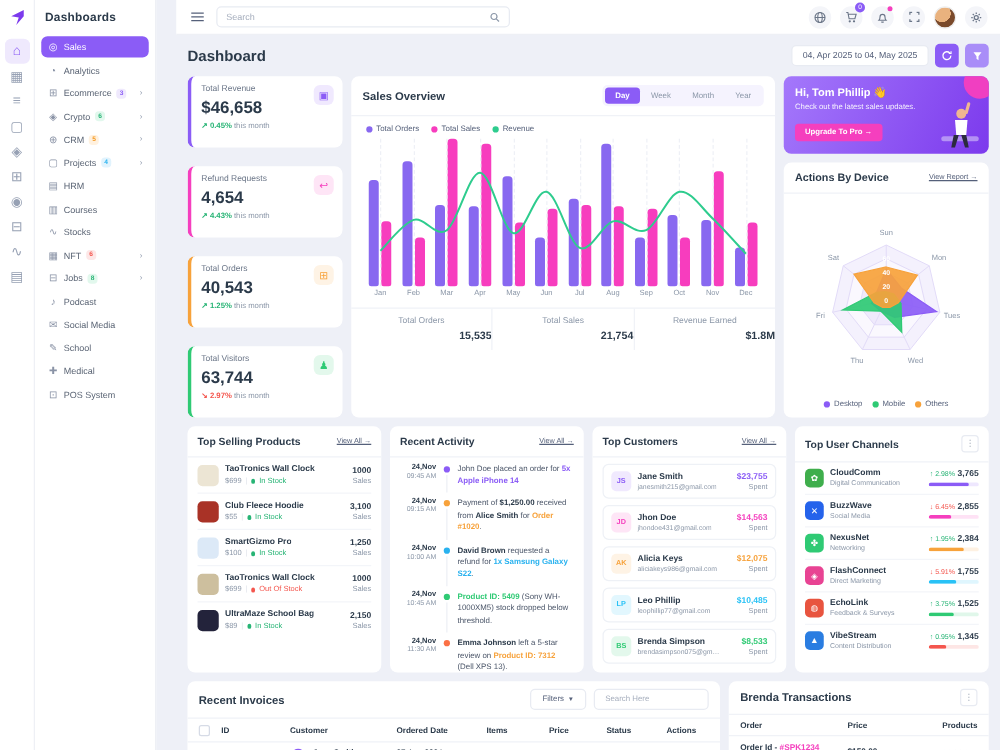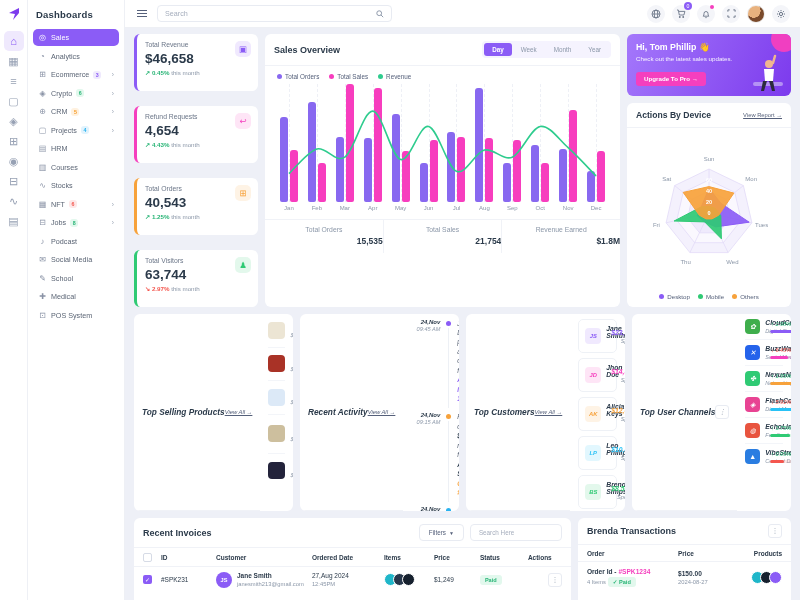--- a/index.html
+++ b/index.html
@@ -23,21 +23,21 @@
   .nav-item.active { background:#8b5cf6; color:#fff; }
   .nav-item.active .nicon { color:#fff; }
   .nicon { font-size:8px; width:9px; color:#8a93a6; text-align:center; flex-shrink:0; }
   .nbadge { font-size:5.3px; padding:1px 2.5px; border-radius:3px; font-weight:bold; }
   .b-purple { background:#efe9fd; color:#8b5cf6; } .b-green { background:#e2f8ed; color:#27b475; }
   .b-orange { background:#fff1df; color:#f59a23; } .b-blue { background:#e1f3fd; color:#29b2ef; }
   .b-red { background:#fde7e7; color:#f4564e; }
   .chev { margin-left:auto; color:#9aa4b5; font-size:6.5px; }
 
   
-  .main { flex:1; display:flex; flex-direction:column; min-width:0; }
+  .main { flex:1; display:flex; flex-direction:column; min-width:0;padding-left:16px; }
   .topbar { height:28px; background:#fff; display:flex; align-items:center; padding:0 10px; gap:8px;
     border-bottom:1px solid #eef0f5; flex-shrink:0; }
   .burger { width:10px; height:1.4px; background:#55607a; box-shadow:0 -3px 0 #55607a, 0 3px 0 #55607a; margin:0 2px; }
   .search { width:235px; height:17px; border:1px solid #e8ebf2; border-radius:4px; display:flex;
     align-items:center; padding:0 7px; justify-content:space-between; background:#fff; }
   .search span { color:#a6aebd; font-size:7.2px; }
   .top-icons { margin-left:auto; display:flex; gap:7px; align-items:center; }
   .tic { width:18px; height:18px; border-radius:50%; background:#f4f5f9; display:flex; align-items:center;
     justify-content:center; color:#6b7688; position:relative; cursor:pointer; }
   .tic .nb { position:absolute; top:-3px; right:-2px; background:#8b5cf6; color:#fff; font-size:5.2px;
@@ -98,21 +98,21 @@
   .promo-title { font-size:8.8px; font-weight:bold; position:relative; }
   .promo-sub { font-size:6.2px; opacity:.92; margin:3px 0 5px; position:relative; }
   .promo-btn { display:inline-block; background:#f53fbe; color:#fff; font-size:6.2px; font-weight:bold;
     padding:3.5px 8px; border-radius:3px; border:none; cursor:pointer; position:relative; }
   .visitors { flex:1; display:flex; flex-direction:column; overflow:hidden; }
   .v-link { margin-left:auto; font-size:5.8px; color:#55607a; text-decoration:underline; cursor:pointer; }
   .radar-wrap { flex:1; display:flex; align-items:center; justify-content:center; }
   .v-legend { display:flex; justify-content:center; gap:8px; font-size:6.2px; color:#55607a; padding-bottom:7px; }
 
   .row3 { display:flex; gap:7px; margin-top:7px; height:197px; }
-  .r3 { flex:1; min-width:0; display:flex; flex-direction:row; overflow:hidden;font-style:italic; }
+  .r3 { flex:1; min-width:0; display:flex; flex-direction:column; overflow:hidden; }
   .r3 .c-head { padding:7px 8px; }
   .r3 .c-title { font-size:8.3px; }
   .r3-body { flex:1; overflow:hidden; padding:0 8px; }
   .menu-btn { margin-left:auto; width:14px; height:14px; border:1px solid #e8ebf2; border-radius:3px;
     display:flex; align-items:center; justify-content:center; color:#8b97a8; font-size:7px; cursor:pointer; background:#fff; }
 
   .prow { display:flex; align-items:center; gap:5px; padding:5.5px 0; border-bottom:1px solid #f3f5f9; }
   .prow:last-child { border-bottom:none; }
   .pthumb { width:17px; height:17px; border-radius:4px; flex-shrink:0; }
   .pname { font-size:6.8px; font-weight:bold; white-space:nowrap; overflow:hidden; }
@@ -331,20 +331,35 @@
         <div class="tic">
           <svg width="10" height="10" viewBox="0 0 10 10" stroke="#6b7688" stroke-width="1">
               <circle cx="5" cy="5" r="1.6" fill="none"></circle>
               <path d="M5 1v1.2M5 7.8V9M1 5h1.2M7.8 5H9M2.2 2.2l.9.9M6.9 6.9l.9.9M7.8 2.2l-.9.9M3.1 6.9l-.9.9" fill="none"></path>
             </svg>
         </div>
       </div>
     </header>
 
     <div class="content">
+      <div class="page-head">
+        <div class="page-title">Dashboard</div>
+        <div class="date-box">04, Apr 2025 to 04, May 2025</div>
+        <button class="btn-sq bsq-dark">
+          <svg width="9" height="9" viewBox="0 0 10 10" fill="none" stroke="#fff" stroke-width="1.2">
+              <path d="M8.5 5a3.5 3.5 0 1 1-1-2.4"></path>
+              <path d="M8.7 1v2h-2" stroke-width="1"></path>
+            </svg>
+        </button>
+        <button class="btn-sq bsq-light">
+          <svg width="8" height="8" viewBox="0 0 10 10">
+              <path d="M1 1h8L6 5v4L4 7.5V5Z" fill="#fff"></path>
+            </svg>
+        </button>
+      </div>
 
       <div class="row2">
         <div class="stats-col" id="statsMount">
             <div class="stat-card" style="border-left-color: rgb(139, 92, 246);">
               <div class="stat-label">Total Revenue</div>
               <div class="stat-value">$46,658</div>
               <div class="stat-delta"><b class="up">↗ 0.45%</b> this month</div>
               <div class="stat-ic" style="background: rgba(139, 92, 246, 0.133); color: rgb(139, 92, 246);">▣</div>
             </div>
             <div class="stat-card" style="border-left-color: rgb(245, 63, 190);">

